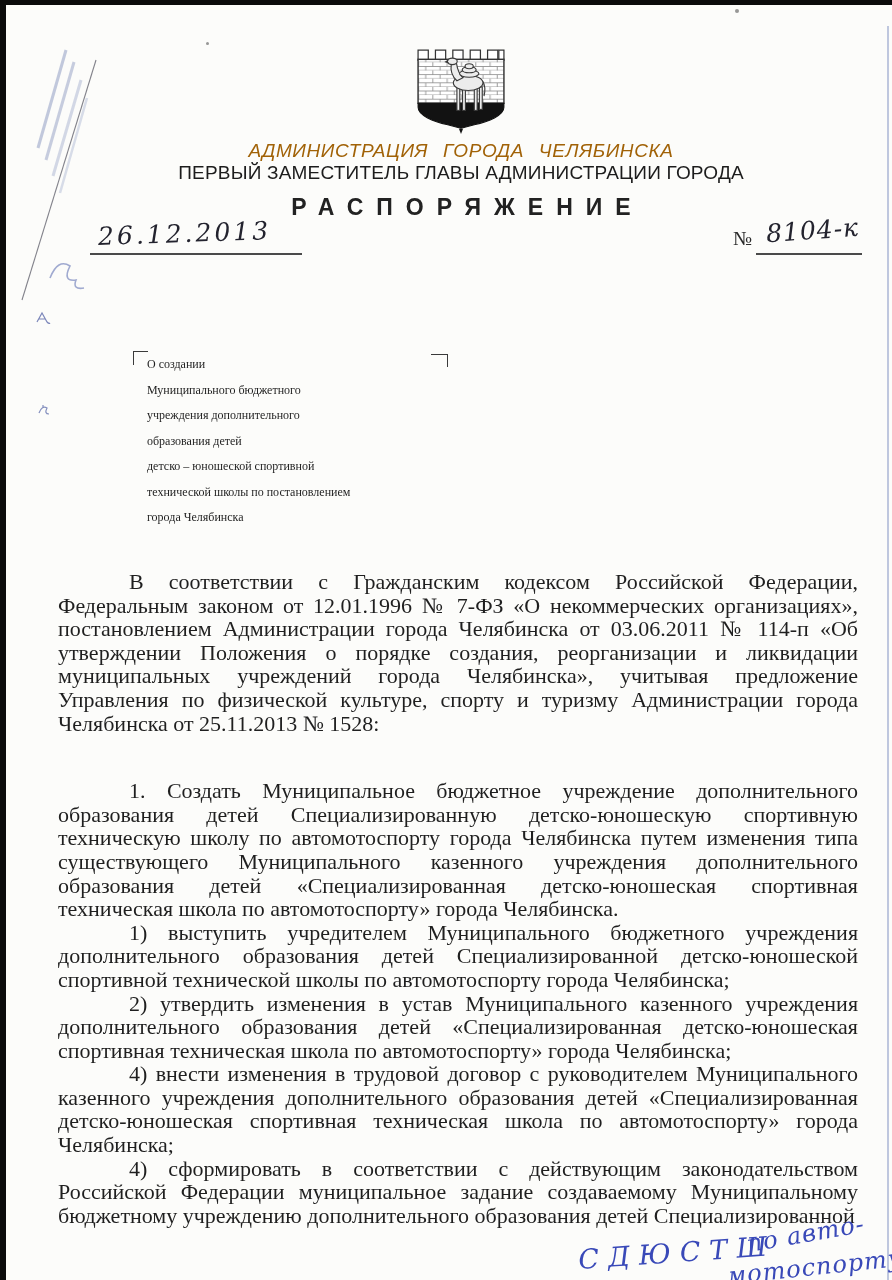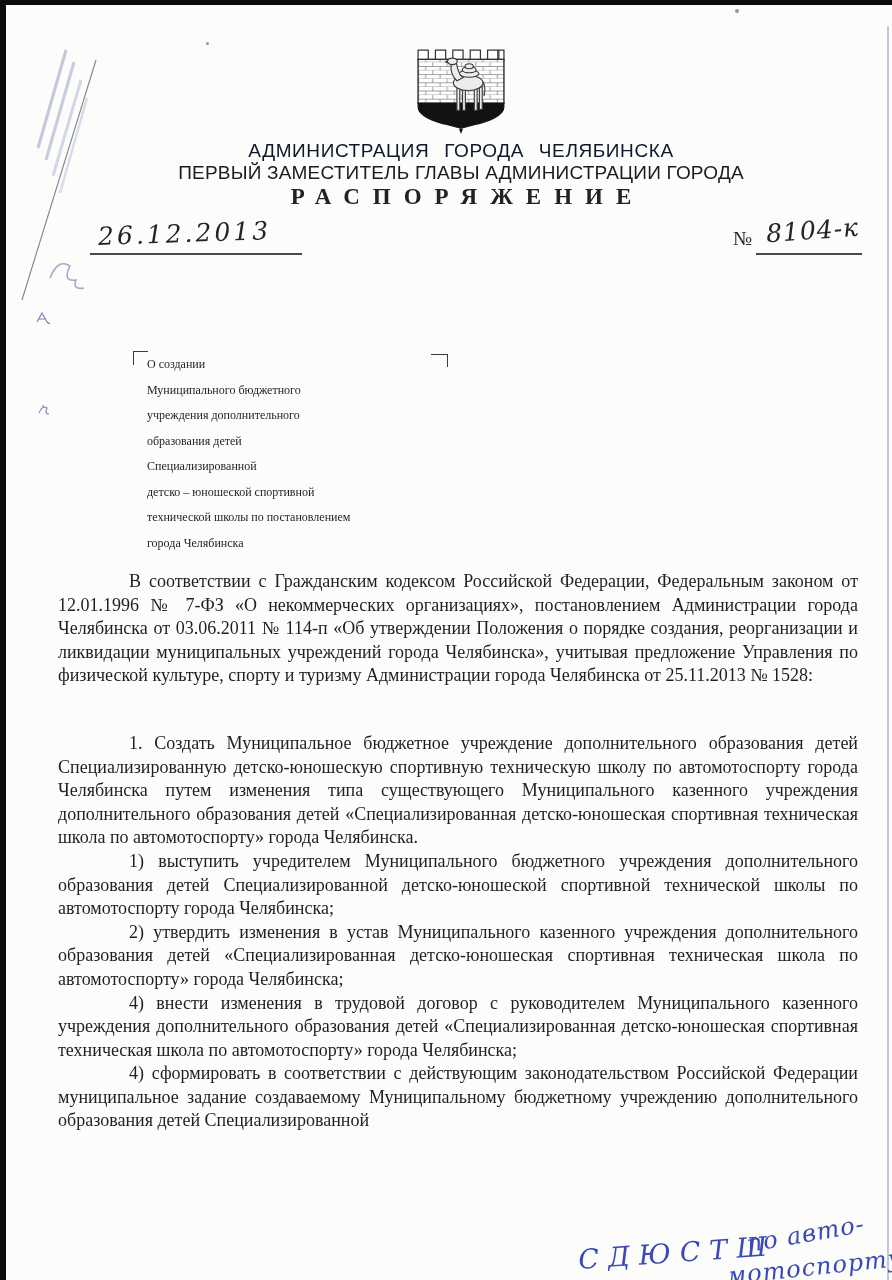--- a/index.html
+++ b/index.html
@@ -13,46 +13,46 @@
   .edge-left{position:absolute;left:0;top:0;width:6px;height:1280px;background:#0b0b0b;}
   .edge-right{position:absolute;left:887px;top:26px;width:2px;height:1254px;background:rgba(92,112,176,.38);}
   .speck{position:absolute;border-radius:50%;background:#444;opacity:.55;}
   .scribble{position:absolute;left:8px;top:28px;}
   .margin-mark{position:absolute;}
   
   .header{position:absolute;left:30px;top:46px;width:862px;text-align:center;}
   .emblem{display:block;margin:0 auto;}
   .org-line{
     margin-top:4px;font-family:"Liberation Sans",sans-serif;font-size:19px;
-    letter-spacing:.6px;word-spacing:9px;color:#0f172a;
+    letter-spacing:.6px;word-spacing:9px;color:#a16207;font-style:italic;
   }
   .official-line{
     font-family:"Liberation Sans",sans-serif;font-size:19px;font-weight:normal;
     letter-spacing:.2px;color:#1c1c1c;
   }
   .doctype-line{
-    font-family:Liberation Serif, serif;font-size:23px;
+    margin-top:10px;font-family:Liberation Sans, sans-serif;font-size:23px;
     font-weight:bold;letter-spacing:13px;padding-left:13px;color:#222;
   }
   
   .hand{font-family:"DejaVu Serif",serif;font-style:italic;color:#23232e;}
   .hand-date{position:absolute;left:98px;top:219px;font-size:25px;letter-spacing:3px;transform:rotate(-2deg);}
   .date-underline{position:absolute;left:90px;top:253px;width:212px;height:2px;background:#4a4a4a;}
   .num-sign{position:absolute;left:733px;top:227px;font-size:20px;color:#2a2a2a;}
   .num-underline{position:absolute;left:756px;top:253px;width:106px;height:2px;background:#4a4a4a;}
   .hand-number{position:absolute;left:766px;top:216px;font-size:25px;letter-spacing:1px;transform:rotate(-4deg);}
   
   .corner{position:absolute;}
   .corner-left{left:133px;top:351px;width:14px;height:13px;border-top:1.6px solid #3a3a3a;border-left:1.6px solid #3a3a3a;}
   .corner-right{left:431px;top:354px;width:16px;height:12px;border-top:1.6px solid #3a3a3a;border-right:1.6px solid #3a3a3a;}
   .subject{position:absolute;left:147px;top:352px;width:300px;font-size:12px;line-height:25.5px;}
   .subject span{display:block;}
   
   .body-text{position:absolute;left:58px;top:570px;width:800px;}
-  .body-text p{margin:0;text-align:justify;text-indent:71px;font-size:18px;line-height:23.6px;}
+  .body-text p{margin:0;text-align:justify;text-indent:71px;font-size:22px;line-height:23.6px;}
   .body-text p.gap{margin-top:44px;}
   
   .note{position:absolute;font-family:"DejaVu Serif",serif;font-style:italic;}
   .note-1{left:578px;top:1237px;font-size:27px;letter-spacing:9px;transform:rotate(-4deg);}
   .note-2{left:746px;top:1220px;font-size:24px;letter-spacing:1px;transform:rotate(-10deg);}
   .note-3{left:726px;top:1253px;font-size:24px;letter-spacing:1px;transform:rotate(-6deg);}
 </style>
 </head>
 <body>
 
@@ -129,21 +129,20 @@
   <div class="num-underline"></div>
   <div class="hand hand-number">8104-к</div>
 
   <div class="corner corner-left"></div>
   <div class="corner corner-right"></div>
   <div class="subject">
     <span>О создании</span>
     <span>Муниципального бюджетного</span>
     <span>учреждения дополнительного</span>
     <span>образования детей</span>
-    <span>Специализированной</span>
     <span>детско – юношеской спортивной</span>
     <span>технической школы по постановлением</span>
     <span>города Челябинска</span>
   </div>
 
   <div class="body-text">
     <p>В соответствии с Гражданским кодексом Российской Федерации, Федеральным законом от 12.01.1996 № 7-ФЗ «О некоммерческих организациях», постановлением Администрации города Челябинска от 03.06.2011 № 114-п «Об утверждении Положения о порядке создания, реорганизации и ликвидации муниципальных учреждений города Челябинска», учитывая предложение Управления по физической культуре, спорту и туризму Администрации города Челябинска от 25.11.2013 № 1528:</p>
     <p class="gap">1. Создать Муниципальное бюджетное учреждение дополнительного образования детей Специализированную детско-юношескую спортивную техническую школу по автомотоспорту города Челябинска путем изменения типа существующего Муниципального казенного учреждения дополнительного образования детей «Специализированная детско-юношеская спортивная техническая школа по автомотоспорту» города Челябинска.</p>
     <p>1) выступить учредителем Муниципального бюджетного учреждения дополнительного образования детей Специализированной детско-юношеской спортивной технической школы по автомотоспорту города Челябинска;</p>
     <p>2) утвердить изменения в устав Муниципального казенного учреждения дополнительного образования детей «Специализированная детско-юношеская спортивная техническая школа по автомотоспорту» города Челябинска;</p>

